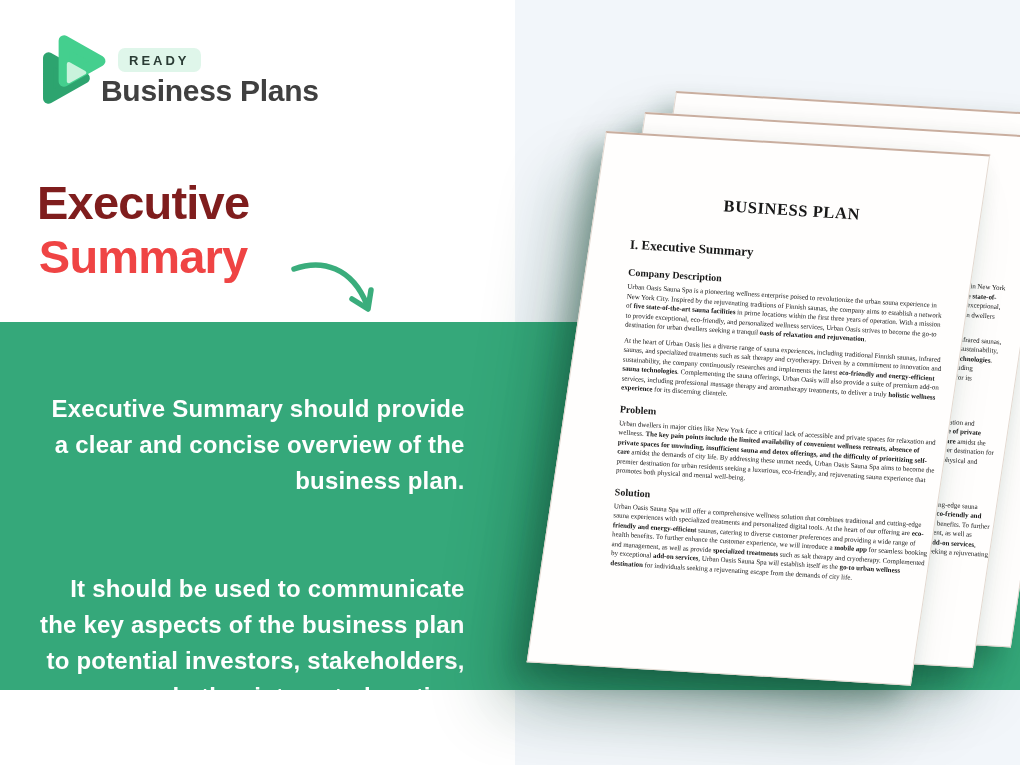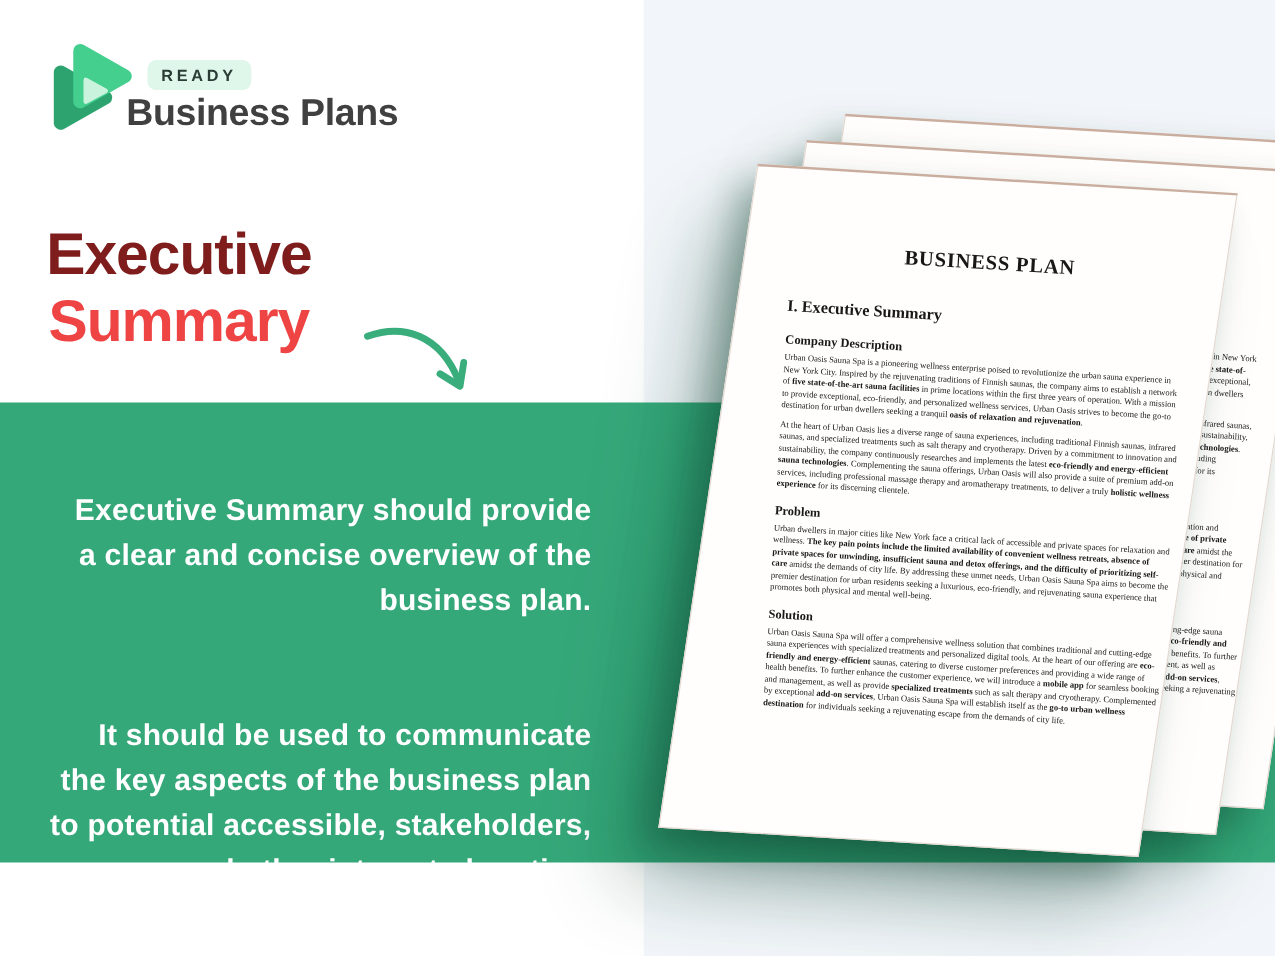--- a/index.html
+++ b/index.html
@@ -165,21 +165,21 @@
     <path d="M64 44 L80 54 L83 35" fill="none" stroke="#3aad7c" stroke-width="5.5" stroke-linecap="round" stroke-linejoin="round"></path>
   </svg>
 
   <div class="green-band">
     <div class="info-text">
       <p>Executive Summary should provide
 a clear and concise overview of the
 business plan.</p>
       <p>It should be used to communicate
 the key aspects of the business plan
-to potential accessible, stakeholders,
+to potential investors, stakeholders,
 and other interested parties.</p>
     </div>
   </div>
 
   <div class="page page-back"></div>
 
   <div class="page page-mid">
     <div class="doc">
       <div class="doc-title">BUSINESS PLAN</div>
       <div class="doc-section">I. Executive Summary</div>

